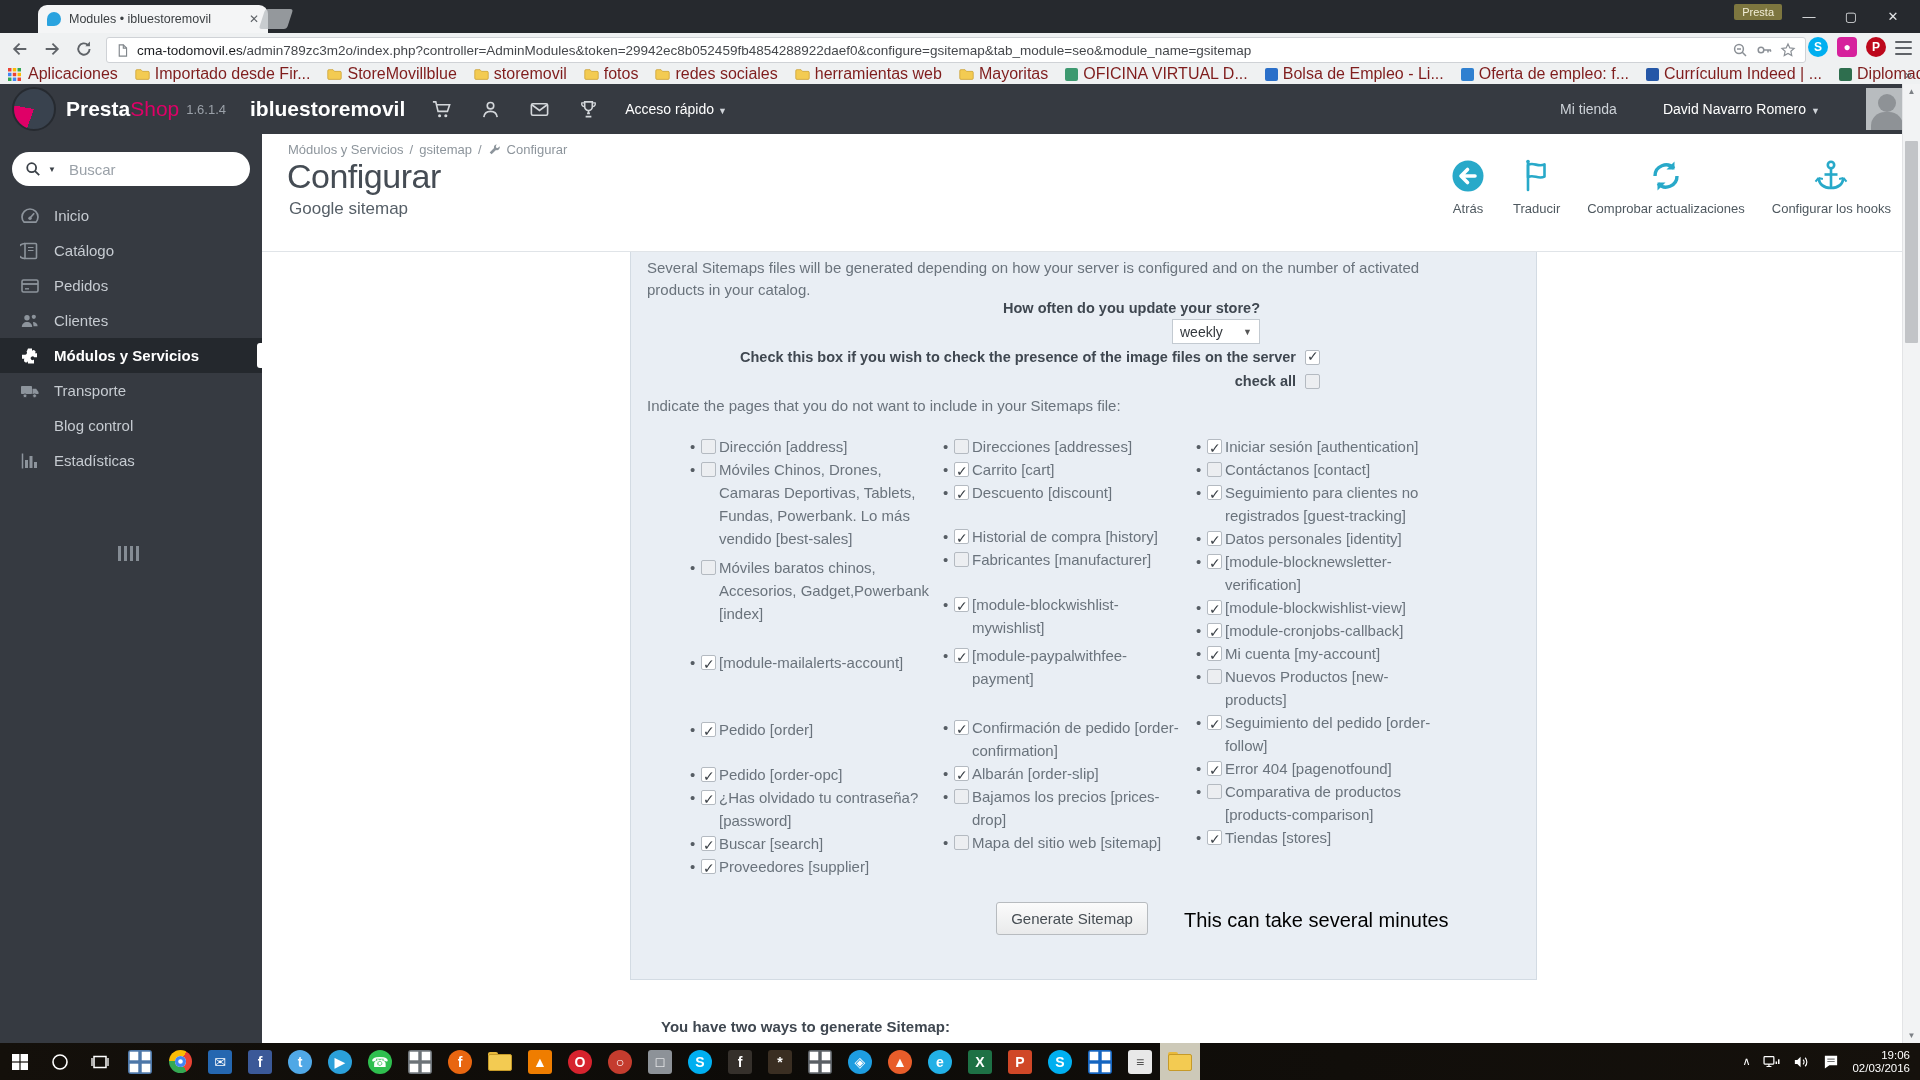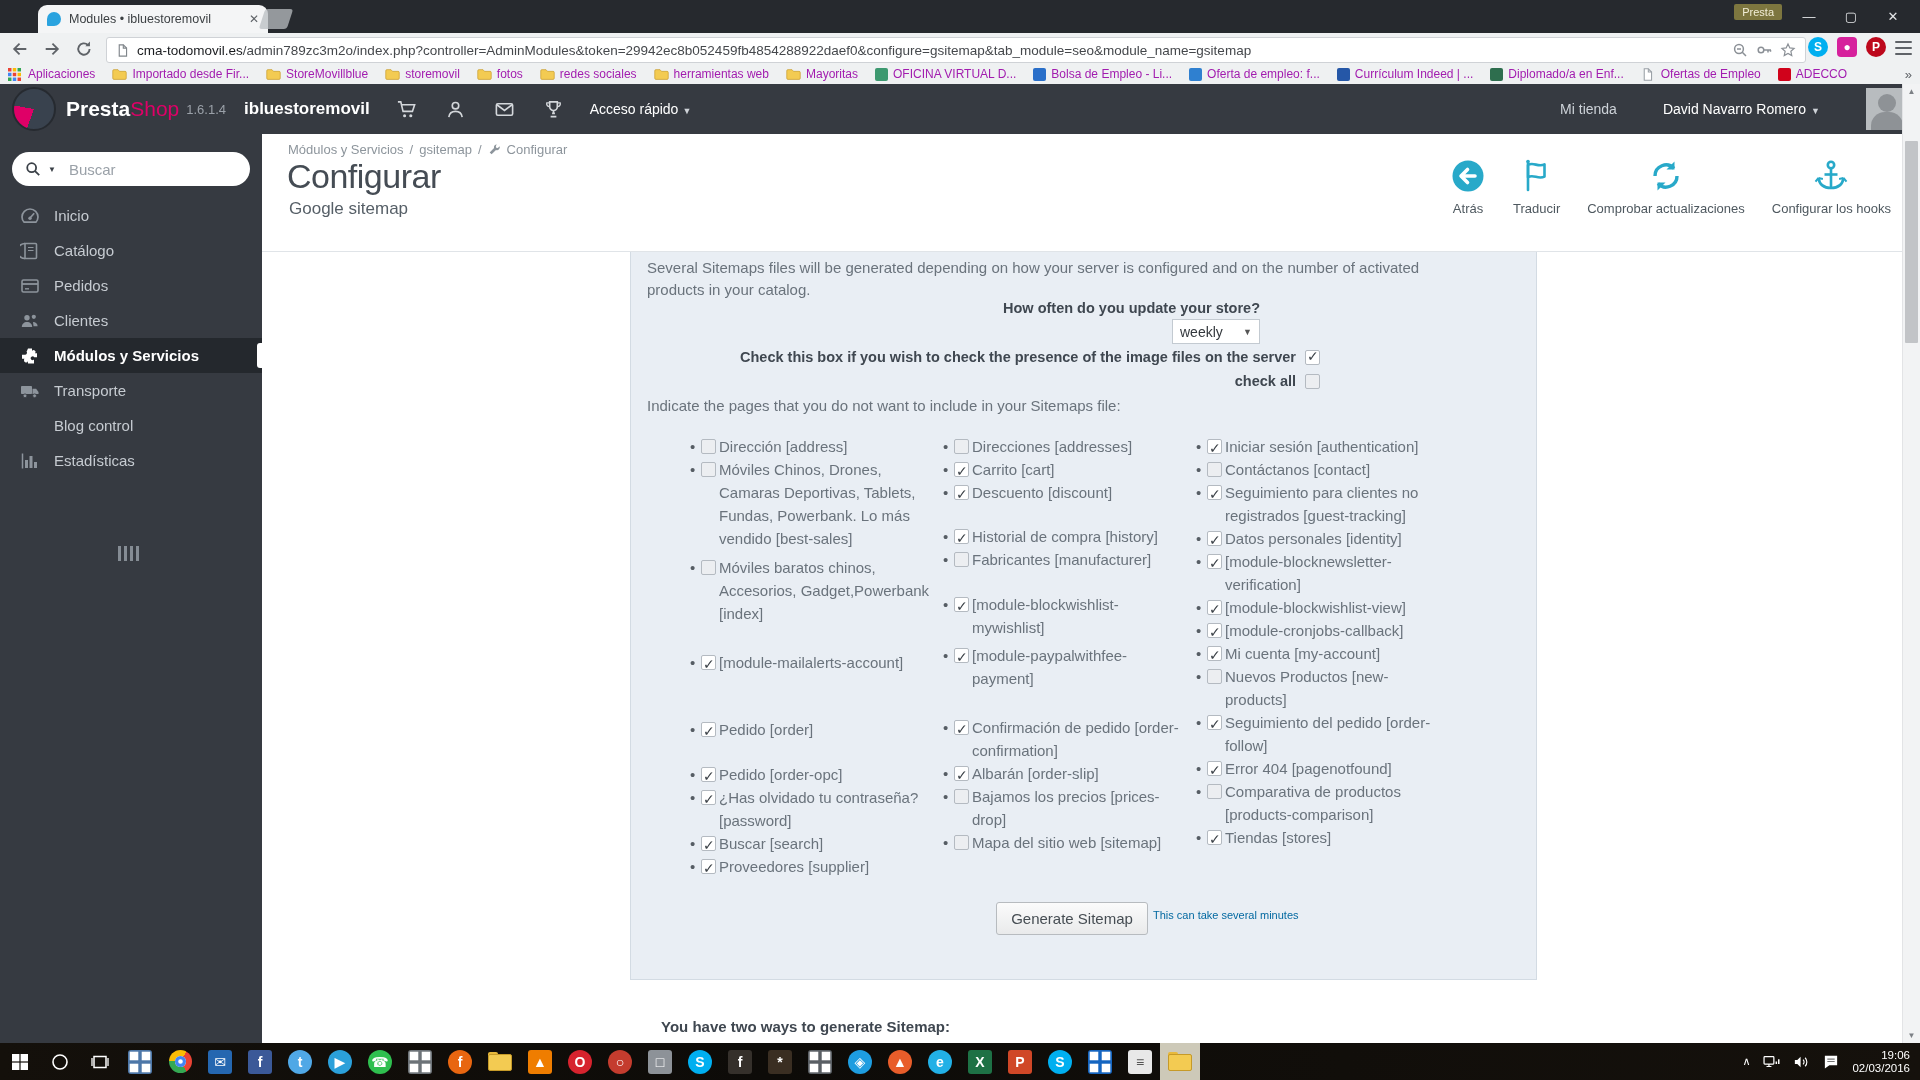--- a/index.html
+++ b/index.html
@@ -33,35 +33,35 @@
   .box-ic{color:#8b9096;flex:none;width:16px;height:16px;}
   .ext-row{position:absolute;right:34px;top:4px;display:flex;gap:9px;align-items:center;}
   .ext{width:20px;height:20px;border-radius:50%;color:#fff;font-size:12px;font-weight:bold;
     display:flex;align-items:center;justify-content:center;}
   .menu-ic{position:absolute;right:8px;top:8px;width:17px;height:14px;display:flex;flex-direction:column;justify-content:space-between;}
   .menu-ic i{height:2px;background:#5f6368;border-radius:1px;}
 
   
   .bookmarks{position:absolute;top:64px;left:0;right:0;height:20px;background:#eff1f2;
     border-bottom:1px solid #dfe1e4;display:flex;align-items:center;padding-left:8px;gap:17px;overflow:hidden;}
-  .bm{display:flex;align-items:center;gap:5px;font-size:12px;color:#a21caf;white-space:nowrap;}
+  .bm{display:flex;align-items:center;gap:5px;font-size:16px;color:#7f1d1d;white-space:nowrap;}
   .bm-ic{width:15px;height:13px;flex:none;display:inline-flex;}
   .bm-tile{width:13px;height:13px;border-radius:2px;flex:none;}
   .bm-over{position:absolute;right:8px;color:#5f6368;font-size:13px;}
 
   
   .ps-header{position:absolute;top:84px;left:0;right:0;height:50px;background:#363a41;
     display:flex;align-items:center;padding:0 12px;box-sizing:border-box;}
   .ps-logo{width:40px;height:40px;border-radius:50%;flex:none;
     background:conic-gradient(from 200deg,#df0067 0 80deg,#39424e 80deg 360deg);
     border:2px solid #262a30;}
   .ps-brand{margin-left:10px;font-size:21px;color:#fff;white-space:nowrap;}
   .ps-brand .b2{color:#df0067;}
   .ps-ver{margin-left:7px;font-size:13px;color:#9aa0a8;}
-  .ps-shop{margin-left:18px;font-size:17px;color:#fff;font-weight:bold;}
+  .ps-shop{margin-left:24px;font-size:21px;color:#fff;font-weight:bold;}
   .ps-ics{margin-left:26px;display:flex;gap:28px;align-items:center;color:#d4d7db;}
   .ps-ics span{width:21px;height:21px;display:inline-flex;}
   .ps-quick{margin-left:26px;font-size:14px;color:#fff;}
   .ps-quick .car{font-size:9px;margin-left:4px;color:#cfd3d8;}
   .ps-right{margin-left:auto;display:flex;align-items:center;gap:46px;}
   .ps-myshop{font-size:14px;color:#cdd2d8;}
   .ps-user{font-size:14px;color:#fff;}
   .ps-user .car{font-size:9px;margin-left:5px;color:#cfd3d8;}
   .ps-avatar{width:42px;height:42px;background:#b8bcbf;position:relative;overflow:hidden;flex:none;}
   .ps-avatar:before{content:"";position:absolute;left:12px;top:6px;width:18px;height:18px;border-radius:50%;background:#8e9296;}
@@ -114,21 +114,21 @@
   .indicate{position:absolute;left:16px;top:145px;font-size:15px;color:#6a737c;}
   .cols{position:absolute;left:58px;top:183px;display:flex;}
   .col{width:253px;box-sizing:border-box;padding-right:10px;}
   .col ul{list-style:none;margin:0;padding:0;}
   .col li{position:relative;padding-left:30px;font-size:15px;line-height:23px;color:#6a737c;}
   .col .bu{position:absolute;left:1px;top:0;color:#565d64;}
   .col .cbox{position:absolute;left:12px;top:4px;}
   .gen-btn{position:absolute;left:365px;top:650px;width:150px;height:31px;
     background:linear-gradient(#fbfbfb,#e9eaeb);border:1px solid #b7bbbf;border-radius:3px;
     font-size:15px;color:#464d53;display:flex;align-items:center;justify-content:center;}
-  .gen-note{position:absolute;left:522px;top:657px;font-size:11px;color:#0369a1;}
+  .gen-note{position:absolute;left:553px;top:657px;font-size:20px;color:#000000;}
   .footer-note{position:absolute;left:399px;top:884px;font-size:15px;font-weight:bold;color:#3f4750;}
 
   
   .scrollbar{position:absolute;right:0;top:84px;bottom:37px;width:17px;background:#f2f3f4;border-left:1px solid #e3e4e6;}
   .sb-arrow{position:absolute;left:0;width:17px;height:15px;color:#7c8085;font-size:8px;text-align:center;line-height:15px;}
   .sb-thumb{position:absolute;left:2px;top:57px;width:13px;height:202px;background:#c2c4c7;border-radius:1px;}
 
   
   .taskbar{position:absolute;left:0;right:0;bottom:0;height:37px;
     background:linear-gradient(90deg,#14100b,#0d0b08 40%,#15110c);display:flex;align-items:center;}

